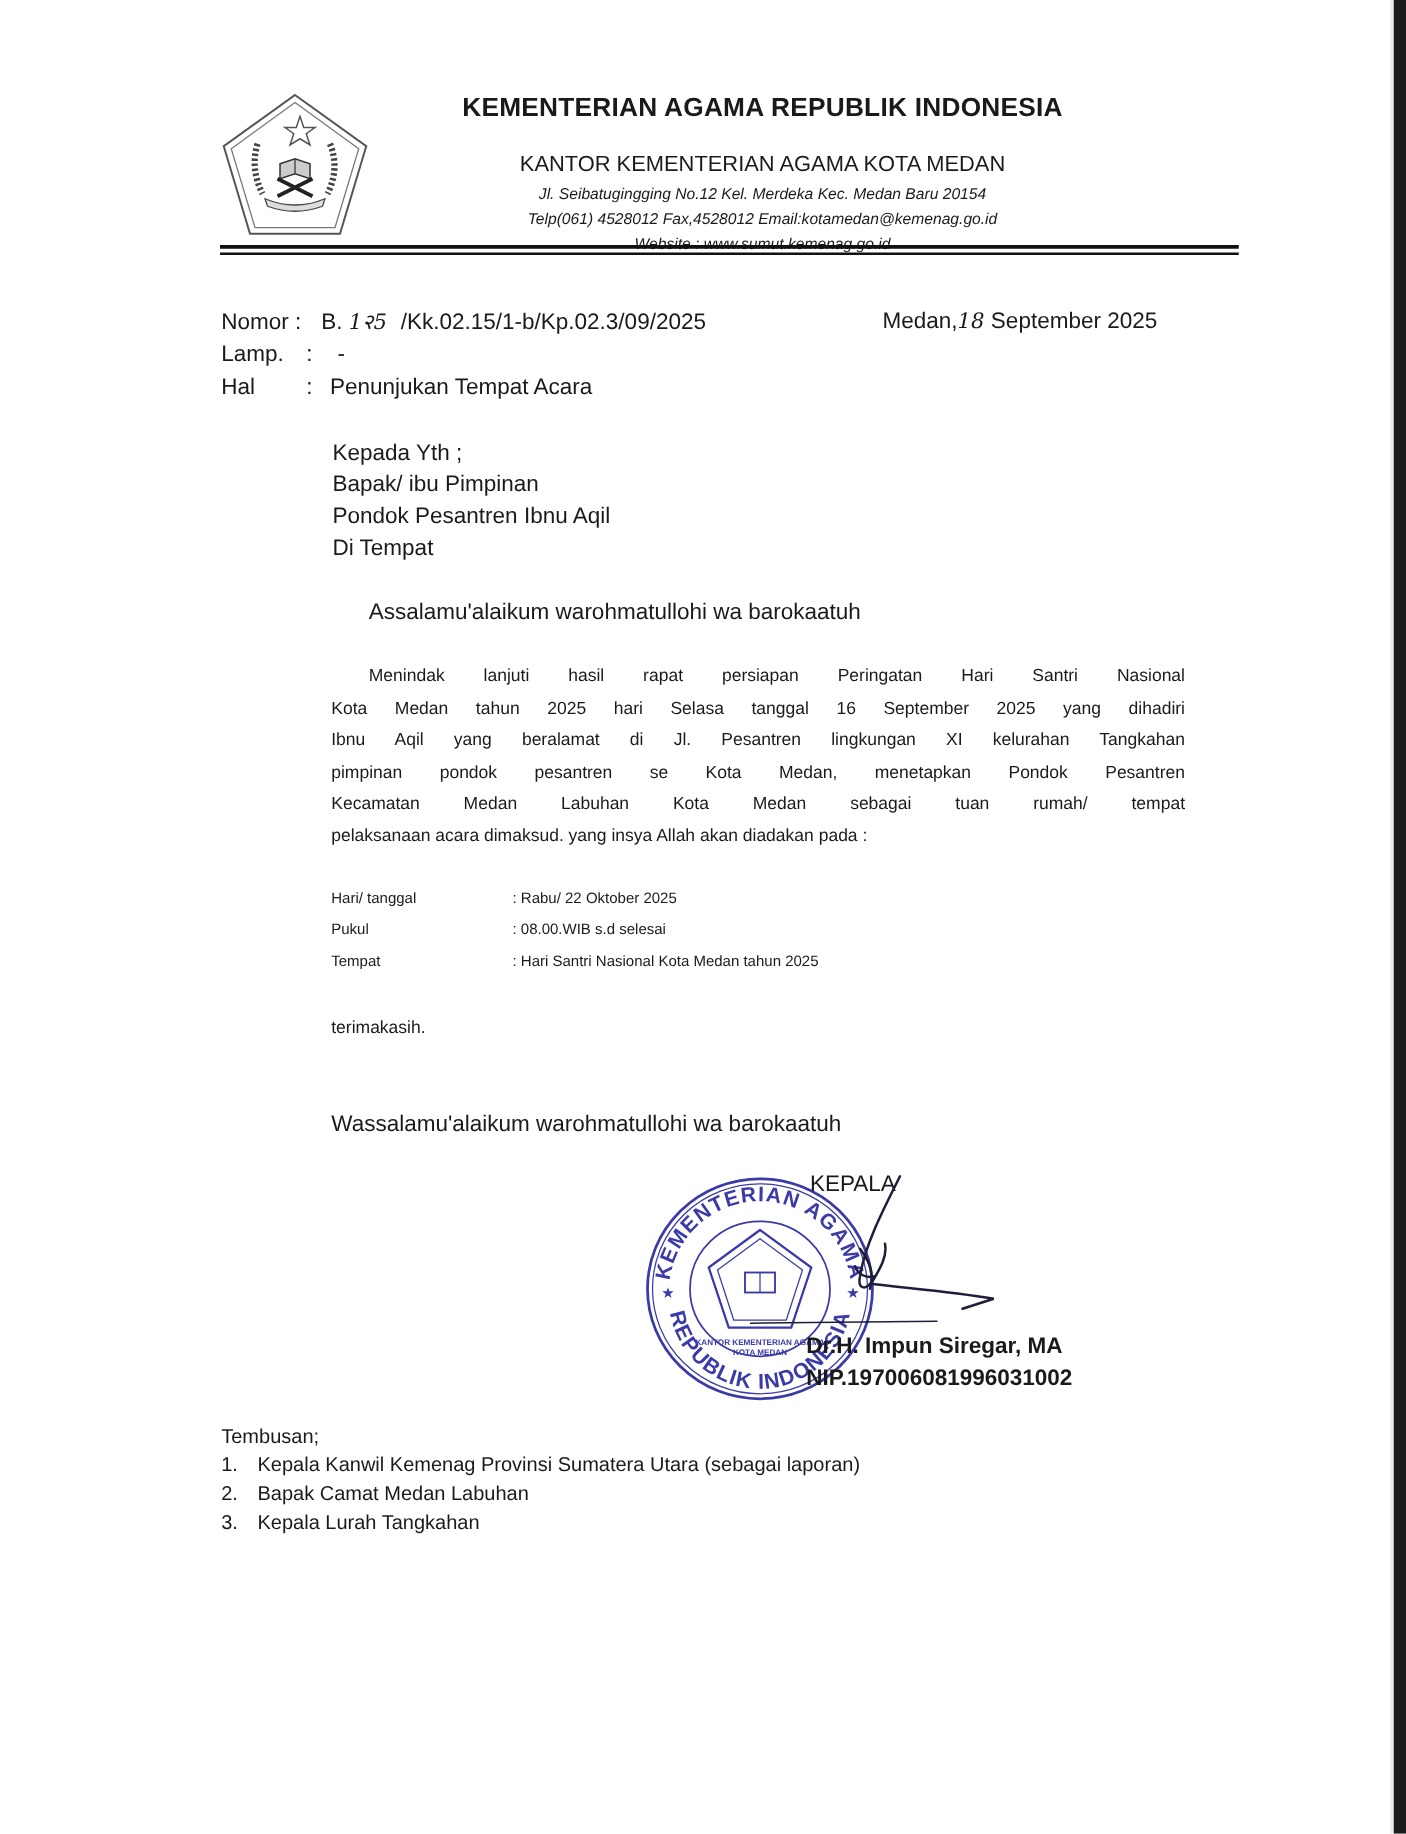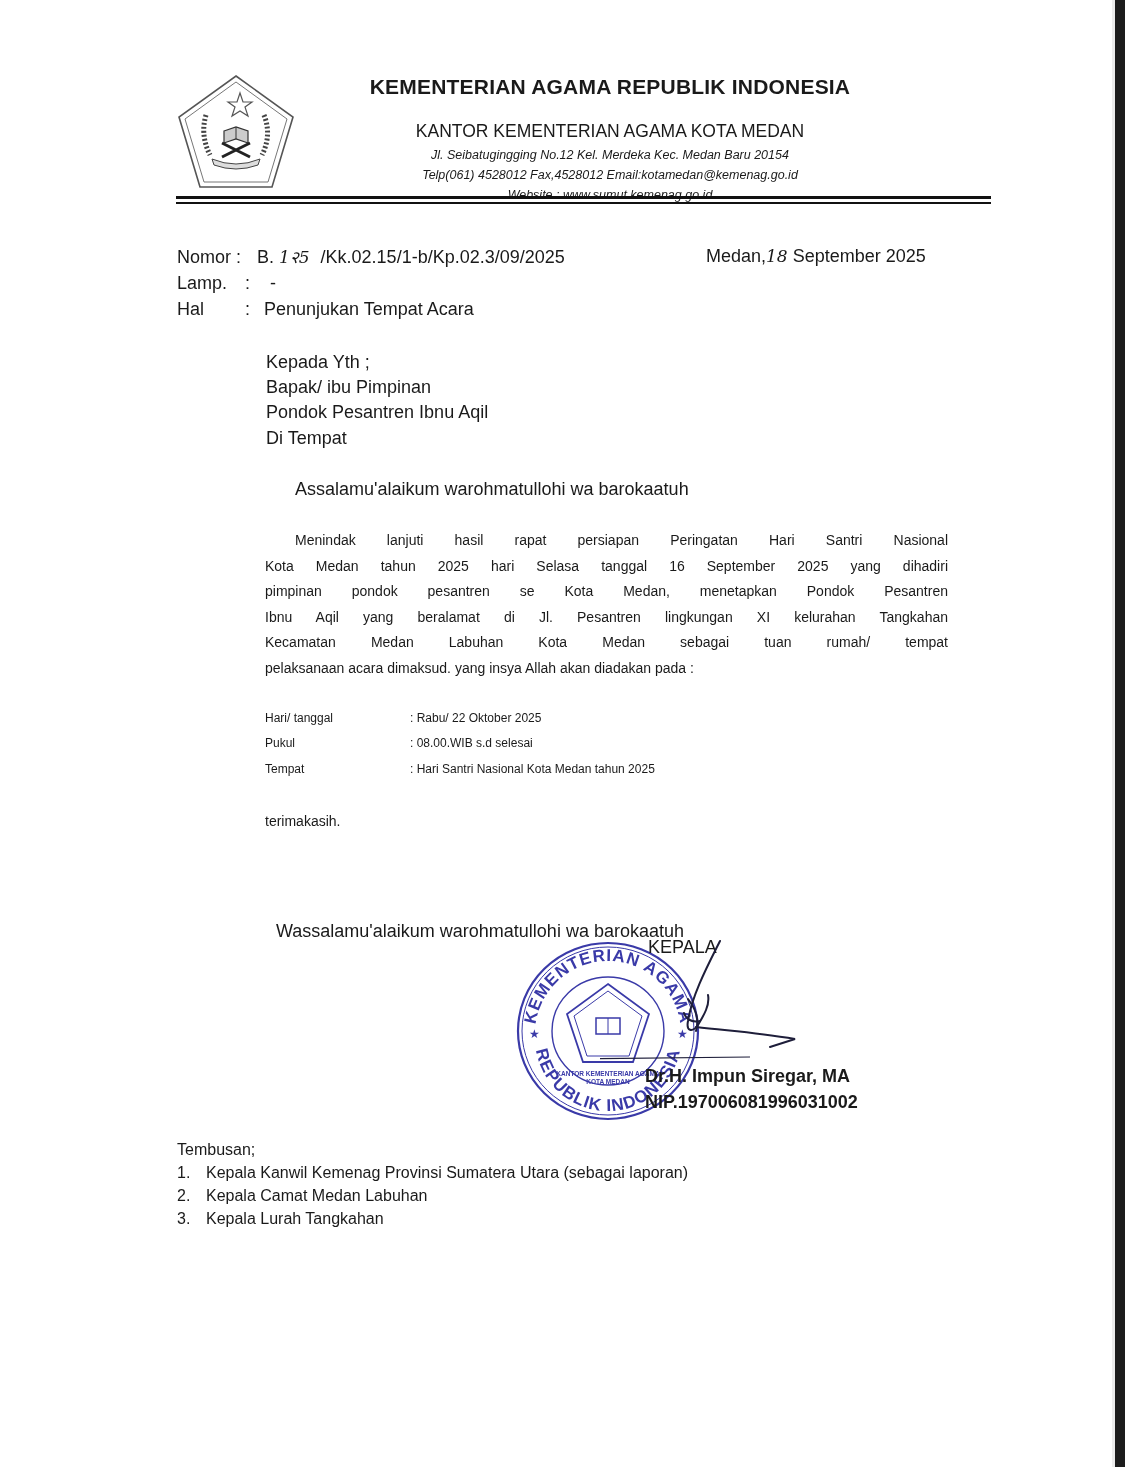--- a/index.html
+++ b/index.html
@@ -94,40 +94,40 @@
 <div class="txt" style="left:266px; top:351px;">Kepada Yth ;</div>
 <div class="txt" style="left:266px; top:376px;">Bapak/ ibu Pimpinan</div>
 <div class="txt" style="left:266px; top:401px;">Pondok Pesantren Ibnu Aqil</div>
 <div class="txt" style="left:266px; top:427px;">Di Tempat</div>
 
 <div class="txt" style="left:295px; top:478px;">Assalamu'alaikum warohmatullohi wa barokaatuh</div>
 
 <div class="para" style="top:528px;">
   <span class="line" style="padding-left:30px;">Menindak lanjuti hasil rapat persiapan Peringatan Hari Santri Nasional</span>
   <span class="line">Kota Medan tahun 2025 hari Selasa tanggal 16 September 2025 yang dihadiri</span>
+  <span class="line">Ibnu Aqil yang beralamat di Jl. Pesantren lingkungan XI kelurahan Tangkahan</span>
   <span class="line">pimpinan pondok pesantren se Kota Medan, menetapkan Pondok Pesantren</span>
-  <span class="line">Ibnu Aqil yang beralamat di Jl. Pesantren lingkungan XI kelurahan Tangkahan</span>
   <span class="line">Kecamatan Medan Labuhan Kota Medan sebagai tuan rumah/ tempat</span>
   <span class="line last">pelaksanaan acara dimaksud. yang insya Allah akan diadakan pada :</span>
 </div>
 
 <div class="detail-row" style="top:707px;">
   <span class="lbl">Hari/ tanggal</span><span>: Rabu/ 22 Oktober 2025</span>
 </div>
 <div class="detail-row" style="top:732px;">
   <span class="lbl">Pukul</span><span>: 08.00.WIB s.d selesai</span>
 </div>
 <div class="detail-row" style="top:758px;">
   <span class="lbl">Tempat</span><span>: Hari Santri Nasional Kota Medan tahun 2025</span>
 </div>
 
 <div class="para" style="top:809px;">
   <span class="line last">terimakasih.</span>
 </div>
-<div class="txt" style="left:265px; top:920px;margin-left:11px;">Wassalamu'alaikum warohmatullohi wa barokaatuh</div>
+<div class="txt" style="left:265px; top:888px;">Wassalamu'alaikum warohmatullohi wa barokaatuh</div>
 
 <svg class="stamp" style="left:513px; top:938px;" width="190" height="186" viewBox="0 0 190 186">
   <defs>
     <path id="arcTop" d="M22,96 A73,73 0 0 1 168,96"></path>
     <path id="arcBot" d="M22,100 A73,73 0 0 0 168,100"></path>
   </defs>
   <g fill="none" stroke="#3a3aa8">
     <ellipse cx="95" cy="93" rx="90" ry="88" stroke-width="2.2"></ellipse>
     <ellipse cx="95" cy="93" rx="86" ry="84" stroke-width="1"></ellipse>
     <ellipse cx="95" cy="93" rx="56" ry="54" stroke-width="1.4"></ellipse>
@@ -161,17 +161,17 @@
 </svg>
 
 <div class="sig-name">Dr.H. Impun Siregar, MA</div>
 <div class="sig-nip">NIP.197006081996031002</div>
 
 <div class="cc-title">Tembusan;</div>
 <div class="cc-item" style="top:1164px;">
   <span class="num">1.</span><span>Kepala Kanwil Kemenag Provinsi Sumatera Utara (sebagai laporan)</span>
 </div>
 <div class="cc-item" style="top:1187px;">
-  <span class="num">2.</span><span>Kepala Camat Medan Labuhan</span>
+  <span class="num">2.</span><span>Bapak Camat Medan Labuhan</span>
 </div>
 <div class="cc-item" style="top:1210px;">
   <span class="num">3.</span><span>Kepala Lurah Tangkahan</span>
 </div>
 
 </body></html>

